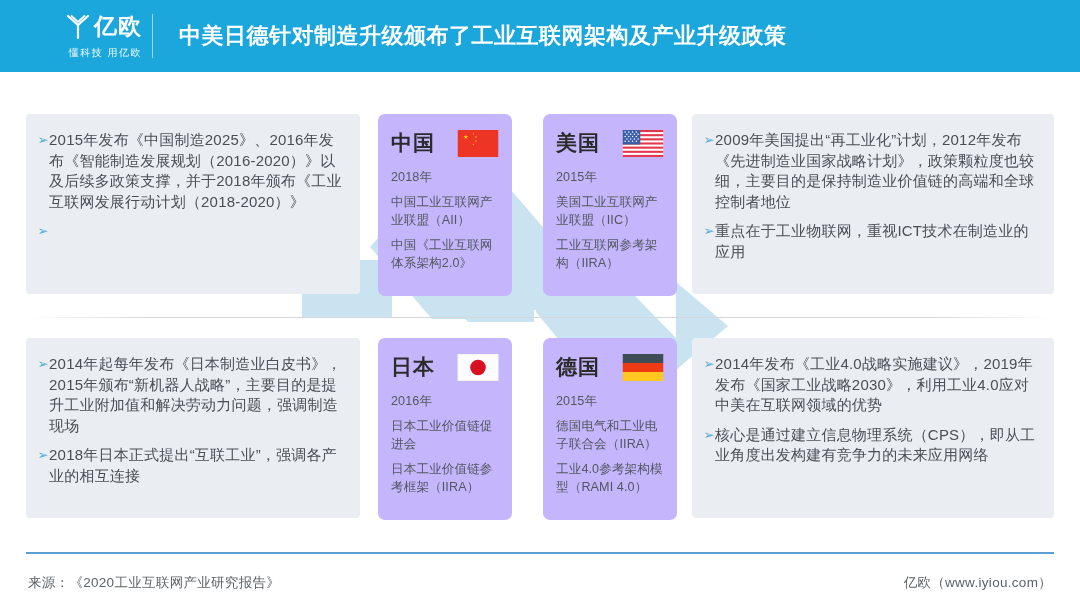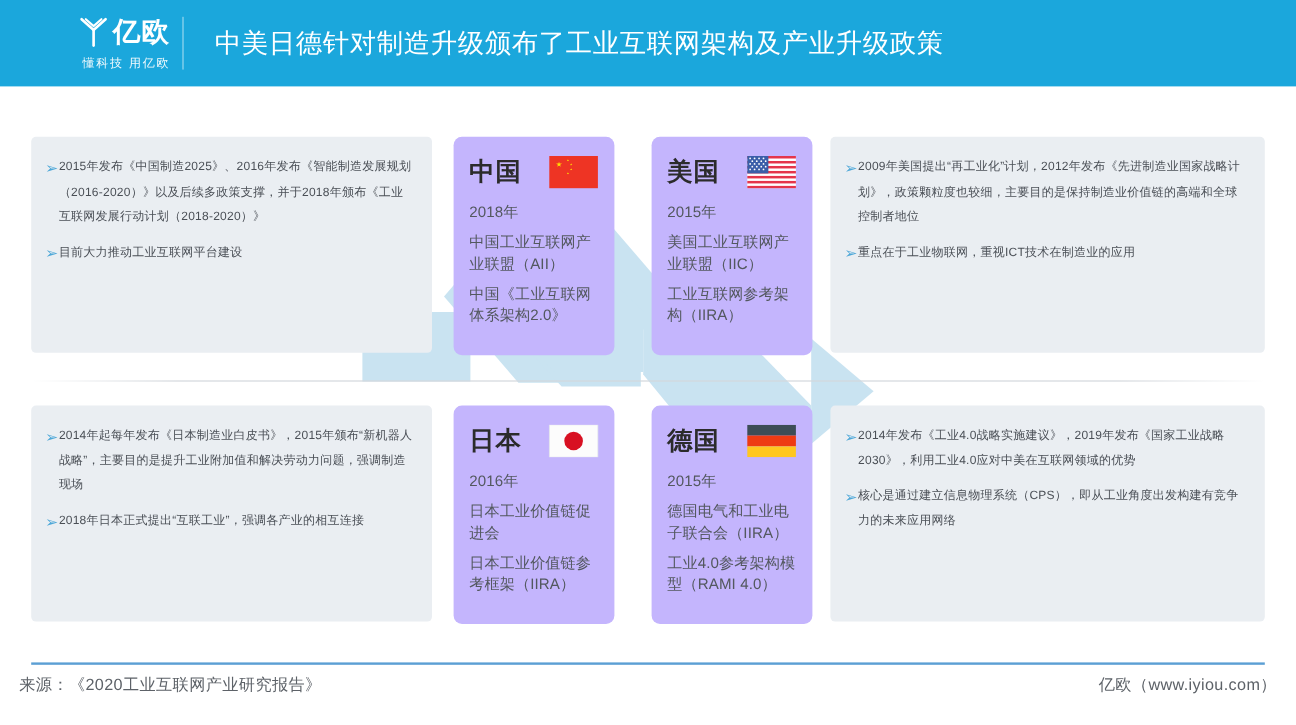--- a/index.html
+++ b/index.html
@@ -55,21 +55,21 @@
   }
   #header-divider {
     width: 1px;
     height: 44px;
     background: rgba(255,255,255,.55);
     margin-left: 10px;
   }
   #header-title {
     color: #ffffff;
     font-size: 22px;
-    font-weight: normal;
+    font-weight: bold;
     letter-spacing: .5px;
     margin-left: 26px;
     white-space: nowrap;
   }
 
   
   #stage {
     position: absolute;
     left: 0; top: 72px;
     width: 1080px;
@@ -108,21 +108,21 @@
   }
   .bullet-mark {
     color: #4fa8d8;
     font-size: 12px;
     line-height: 20px;
     flex: 0 0 auto;
     margin-right: 1px;
     transform: scaleX(1.1);
   }
   .bullet-text {
-    font-size: 10px;
+    font-size: 15px;
     line-height: 20.5px;
     color: #4a4f56;
     letter-spacing: .2px;
   }
 
   
   .country-card {
     position: absolute;
     background: #c4b5fd;
     border-radius: 7px;
@@ -168,22 +168,23 @@
     position: absolute;
     left: 26px; top: 552px;
     width: 1028px; height: 1.5px;
     background: #5b9fd4;
   }
   #footer {
     position: absolute;
     left: 0; top: 562px;
     width: 1080px; height: 42px;
     display: flex;
+    align-items: center;
     justify-content: space-between;
-    padding: 0 16px;
+    padding: 0 28px;
     box-sizing: border-box;
   }
   #footer-source, #footer-brand {
     font-size: 13.5px;
     color: #5d6268;
     letter-spacing: .3px;
   }
 </style>
 </head>
 <body>
@@ -244,21 +245,20 @@
 
   <div id="row-divider"></div>
 
   <div class="text-panel" id="panel-china">
     <div class="bullet-line">
       <span class="bullet-mark">➢</span>
       <span class="bullet-text">2015年发布《中国制造2025》、2016年发布《智能制造发展规划（2016-2020）》以及后续多政策支撑，并于2018年颁布《工业互联网发展行动计划（2018-2020）》</span>
     </div>
     <div class="bullet-line">
       <span class="bullet-mark">➢</span>
-      <span class="bullet-text">目前大力推动工业互联网平台建设</span>
     </div>
   </div>
 
   <div class="text-panel" id="panel-usa">
     <div class="bullet-line">
       <span class="bullet-mark">➢</span>
       <span class="bullet-text">2009年美国提出“再工业化”计划，2012年发布《先进制造业国家战略计划》，政策颗粒度也较细，主要目的是保持制造业价值链的高端和全球控制者地位</span>
     </div>
     <div class="bullet-line">
       <span class="bullet-mark">➢</span>

